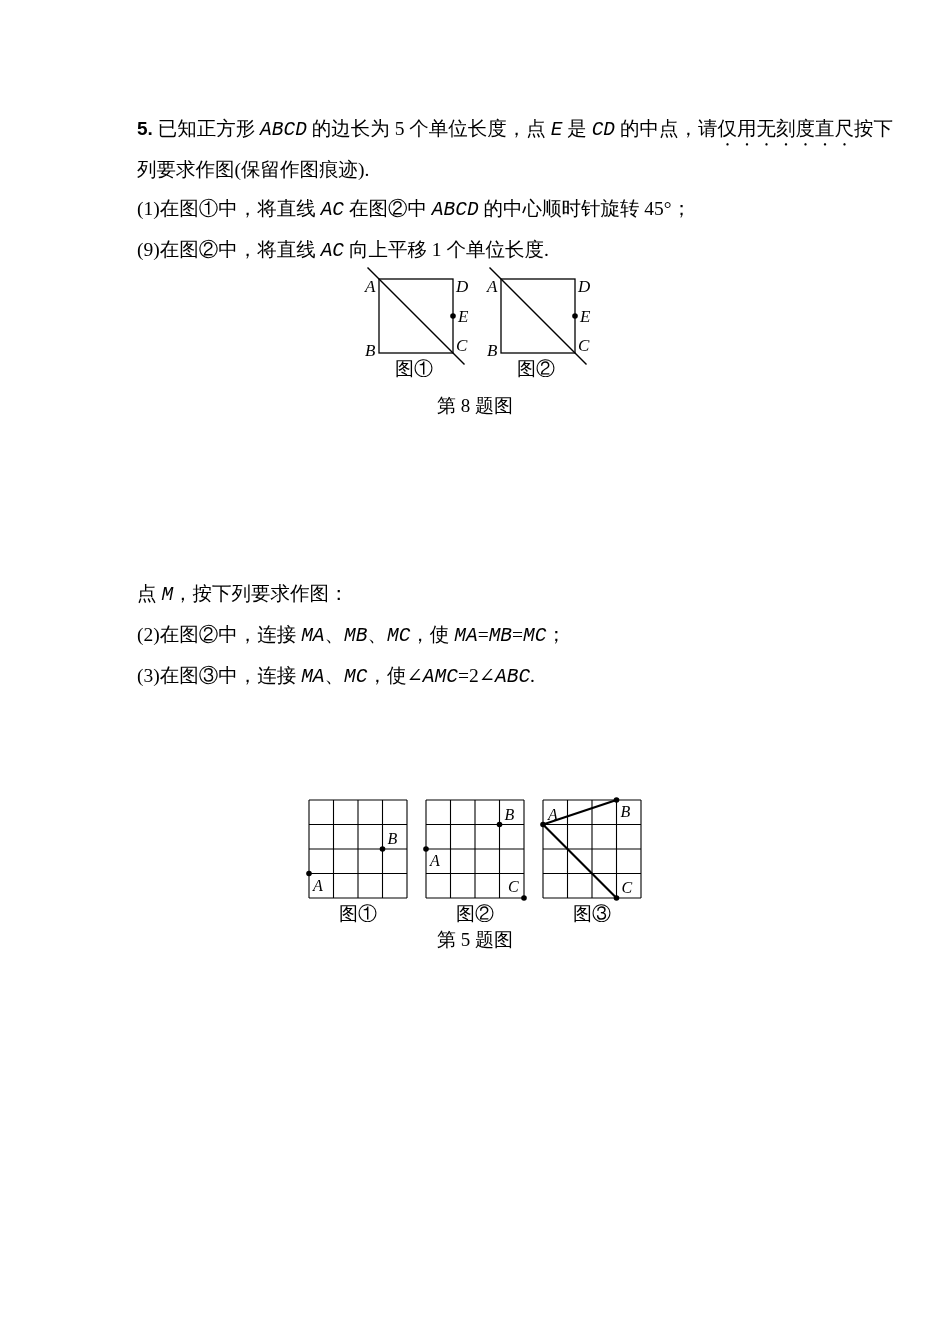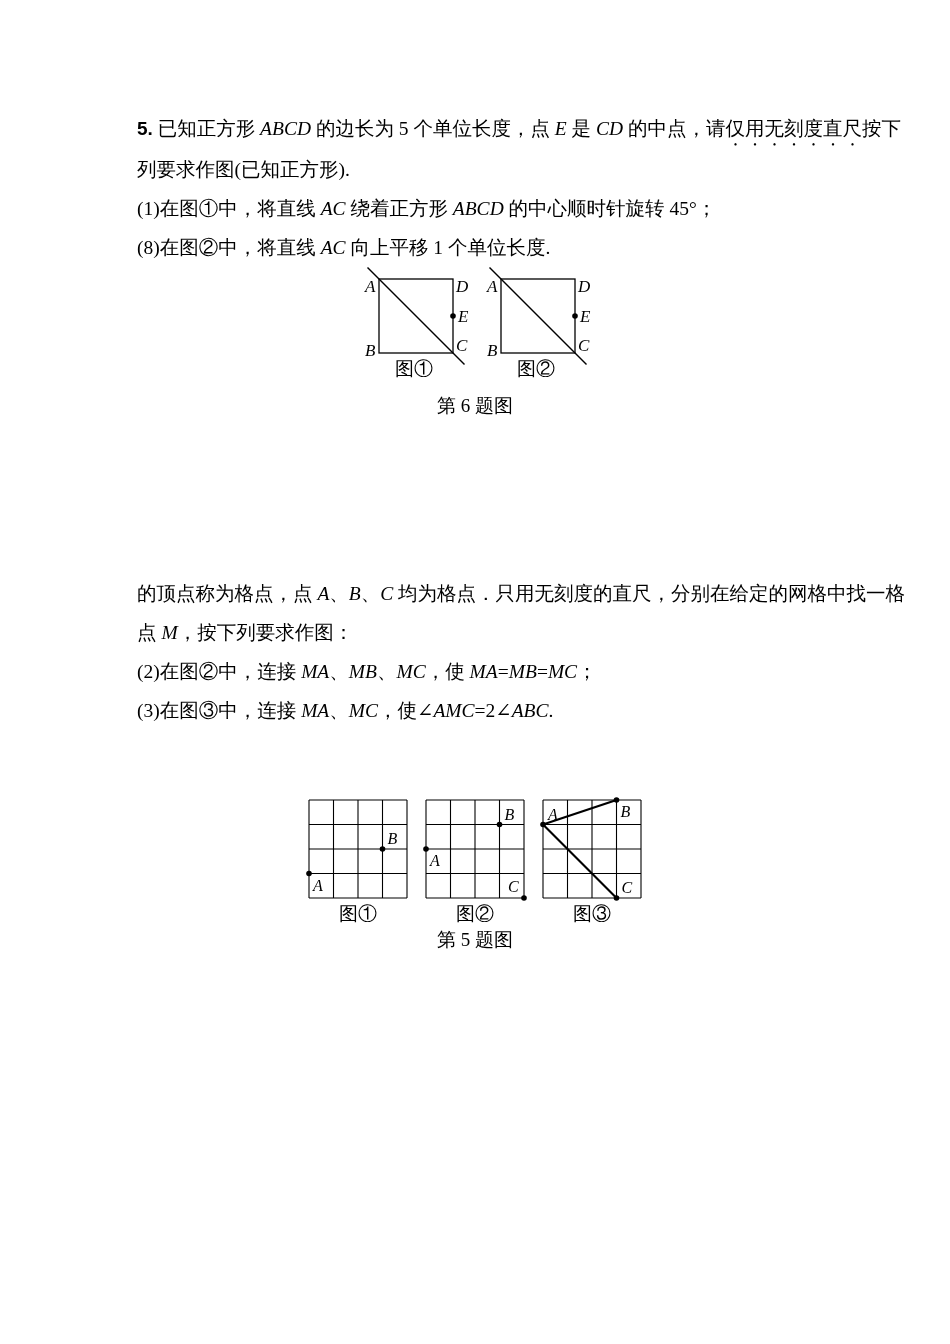--- a/index.html
+++ b/index.html
@@ -1,21 +1,21 @@
 <!DOCTYPE html>
 <html><head>
 <meta charset="utf-8">
 <style>
   html,body{margin:0;padding:0;background:#fff;}
   .page{position:relative;width:950px;height:1344px;background:#ffffff;overflow:hidden;
         font-family:"Liberation Serif","DejaVu Serif",serif;color:#000;}
   .text-block{position:absolute;left:137px;width:740px;font-size:19.5px;line-height:39px;}
   .text-line{white-space:nowrap;}
   .seg{color:#000;}
-  .seg-i{font-style:italic;}
+  .seg-i{font-style:italic;font-family:Liberation Mono, monospace;}
   .seg-b{font-weight:bold;font-family:"Liberation Sans","DejaVu Sans",sans-serif;font-size:19px;}
   .seg-e{-webkit-text-emphasis:filled dot #000;-webkit-text-emphasis-position:under right;
          text-emphasis:filled dot #000;text-emphasis-position:under right;text-align:right;}
   .fig-row{position:absolute;left:0;width:950px;display:flex;justify-content:center;align-items:flex-start;}
   #fig5-row{top:267px;gap:8px;}
   #fig6-row{top:796px;gap:11px;}
   .fig-item{display:flex;flex-direction:column;align-items:center;}
   .fig-caption{font-size:19px;line-height:20px;text-align:right;}
   #fig5-row .fig-caption{margin-top:-8px;}
   #fig6-row .fig-caption{margin-top:2px;}
@@ -27,23 +27,23 @@
   svg{display:block;}
   .diagram-label{font-family:"Liberation Serif","DejaVu Serif",serif;font-style:italic;}
 </style>
 </head>
 <body>
 
 <div class="page">
 
   <div id="p5-text" class="text-block">
       <div class="text-line"><span class="seg seg-b">5.</span><span class="seg seg-n"> 已知正方形 </span><span class="seg seg-i">ABCD</span><span class="seg seg-n"> 的边长为 5 个单位长度，点 </span><span class="seg seg-i">E</span><span class="seg seg-n"> 是 </span><span class="seg seg-i">CD</span><span class="seg seg-n"> 的中点，请</span><span class="seg seg-e">仅用无刻度直尺</span><span class="seg seg-n">按下</span></div>
-      <div class="text-line"><span class="seg seg-n">列要求作图(已知正方形).</span></div>
-      <div class="text-line"><span class="seg seg-n">(1)在图①中，将直线 </span><span class="seg seg-i">AC</span><span class="seg seg-n"> 绕着正方形 </span><span class="seg seg-i">ABCD</span><span class="seg seg-n"> 的中心顺时针旋转 45°；</span></div>
-      <div class="text-line"><span class="seg seg-n">(8)在图②中，将直线 </span><span class="seg seg-i">AC</span><span class="seg seg-n"> 向上平移 1 个单位长度.</span></div>
+      <div class="text-line"><span class="seg seg-n">列要求作图(保留作图痕迹).</span></div>
+      <div class="text-line"><span class="seg seg-n">(1)在图①中，将直线 </span><span class="seg seg-i">AC</span><span class="seg seg-n"> 在图②中 </span><span class="seg seg-i">ABCD</span><span class="seg seg-n"> 的中心顺时针旋转 45°；</span></div>
+      <div class="text-line"><span class="seg seg-n">(9)在图②中，将直线 </span><span class="seg seg-i">AC</span><span class="seg seg-n"> 向上平移 1 个单位长度.</span></div>
     </div>
 
   <div id="fig5-row" class="fig-row">
     <div class="fig-item">
       <div>
           <svg width="114" height="100" viewBox="0 0 114 100">
             <rect x="22" y="12" width="74" height="74" fill="none" stroke="#000" stroke-width="1.3"></rect>
             <line x1="10.5" y1="0.5" x2="107.5" y2="97.5" stroke="#000" stroke-width="1.4"></line>
             <circle cx="96" cy="49" r="2.8" fill="#000"></circle>
             <text x="8" y="25" font-size="17" class="diagram-label">A</text>
@@ -64,24 +64,23 @@
             <text x="8" y="25" font-size="17" class="diagram-label">A</text>
             <text x="99" y="25" font-size="17" class="diagram-label">D</text>
             <text x="8" y="89" font-size="17" class="diagram-label">B</text>
             <text x="99" y="84" font-size="17" class="diagram-label">C</text>
             <text x="101" y="55" font-size="17" class="diagram-label">E</text>
           </svg>
         </div>
       <div class="fig-caption">图②</div>
     </div>
   </div>
-  <div id="fig5-main" class="fig-main-caption">第 6 题图</div>
+  <div id="fig5-main" class="fig-main-caption">第 8 题图</div>
 
   <div id="p6-text" class="text-block">
-      <div class="text-line"><span class="seg seg-n">的顶点称为格点，点 </span><span class="seg seg-i">A</span><span class="seg seg-n">、</span><span class="seg seg-i">B</span><span class="seg seg-n">、</span><span class="seg seg-i">C</span><span class="seg seg-n"> 均为格点．只用无刻度的直尺，分别在给定的网格中找一格</span></div>
       <div class="text-line"><span class="seg seg-n">点 </span><span class="seg seg-i">M</span><span class="seg seg-n">，按下列要求作图：</span></div>
       <div class="text-line"><span class="seg seg-n">(2)在图②中，连接 </span><span class="seg seg-i">MA</span><span class="seg seg-n">、</span><span class="seg seg-i">MB</span><span class="seg seg-n">、</span><span class="seg seg-i">MC</span><span class="seg seg-n">，使 </span><span class="seg seg-i">MA</span><span class="seg seg-n">=</span><span class="seg seg-i">MB</span><span class="seg seg-n">=</span><span class="seg seg-i">MC</span><span class="seg seg-n">；</span></div>
       <div class="text-line"><span class="seg seg-n">(3)在图③中，连接 </span><span class="seg seg-i">MA</span><span class="seg seg-n">、</span><span class="seg seg-i">MC</span><span class="seg seg-n">，使∠</span><span class="seg seg-i">AMC</span><span class="seg seg-n">=2∠</span><span class="seg seg-i">ABC</span><span class="seg seg-n">.</span></div>
     </div>
 
   <div id="fig6-row" class="fig-row">
     <div class="fig-item">
       <div>
           <svg width="106" height="106" viewBox="0 0 106 106">
             <line x1="4" y1="4" x2="4" y2="102" stroke="#000" stroke-width="1.1"></line>

